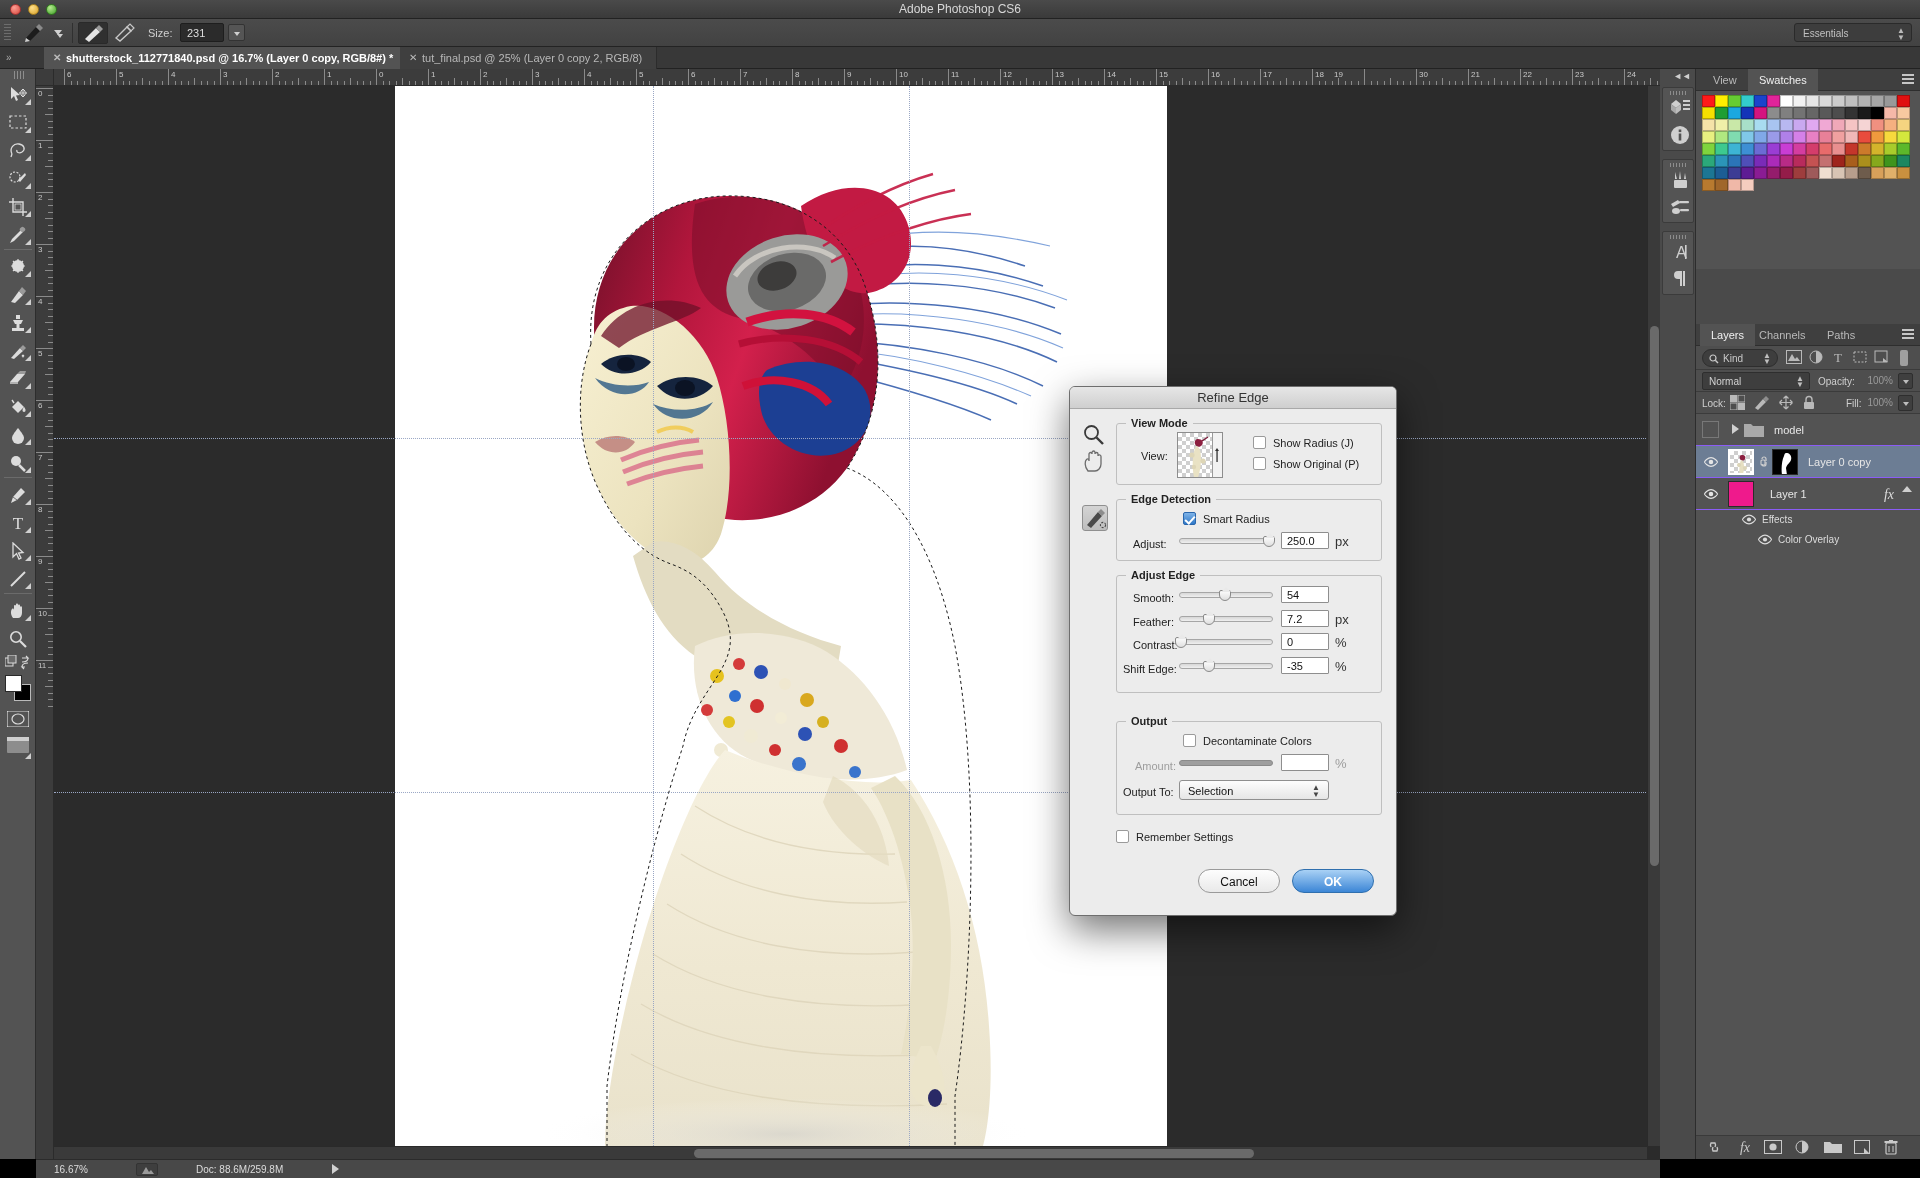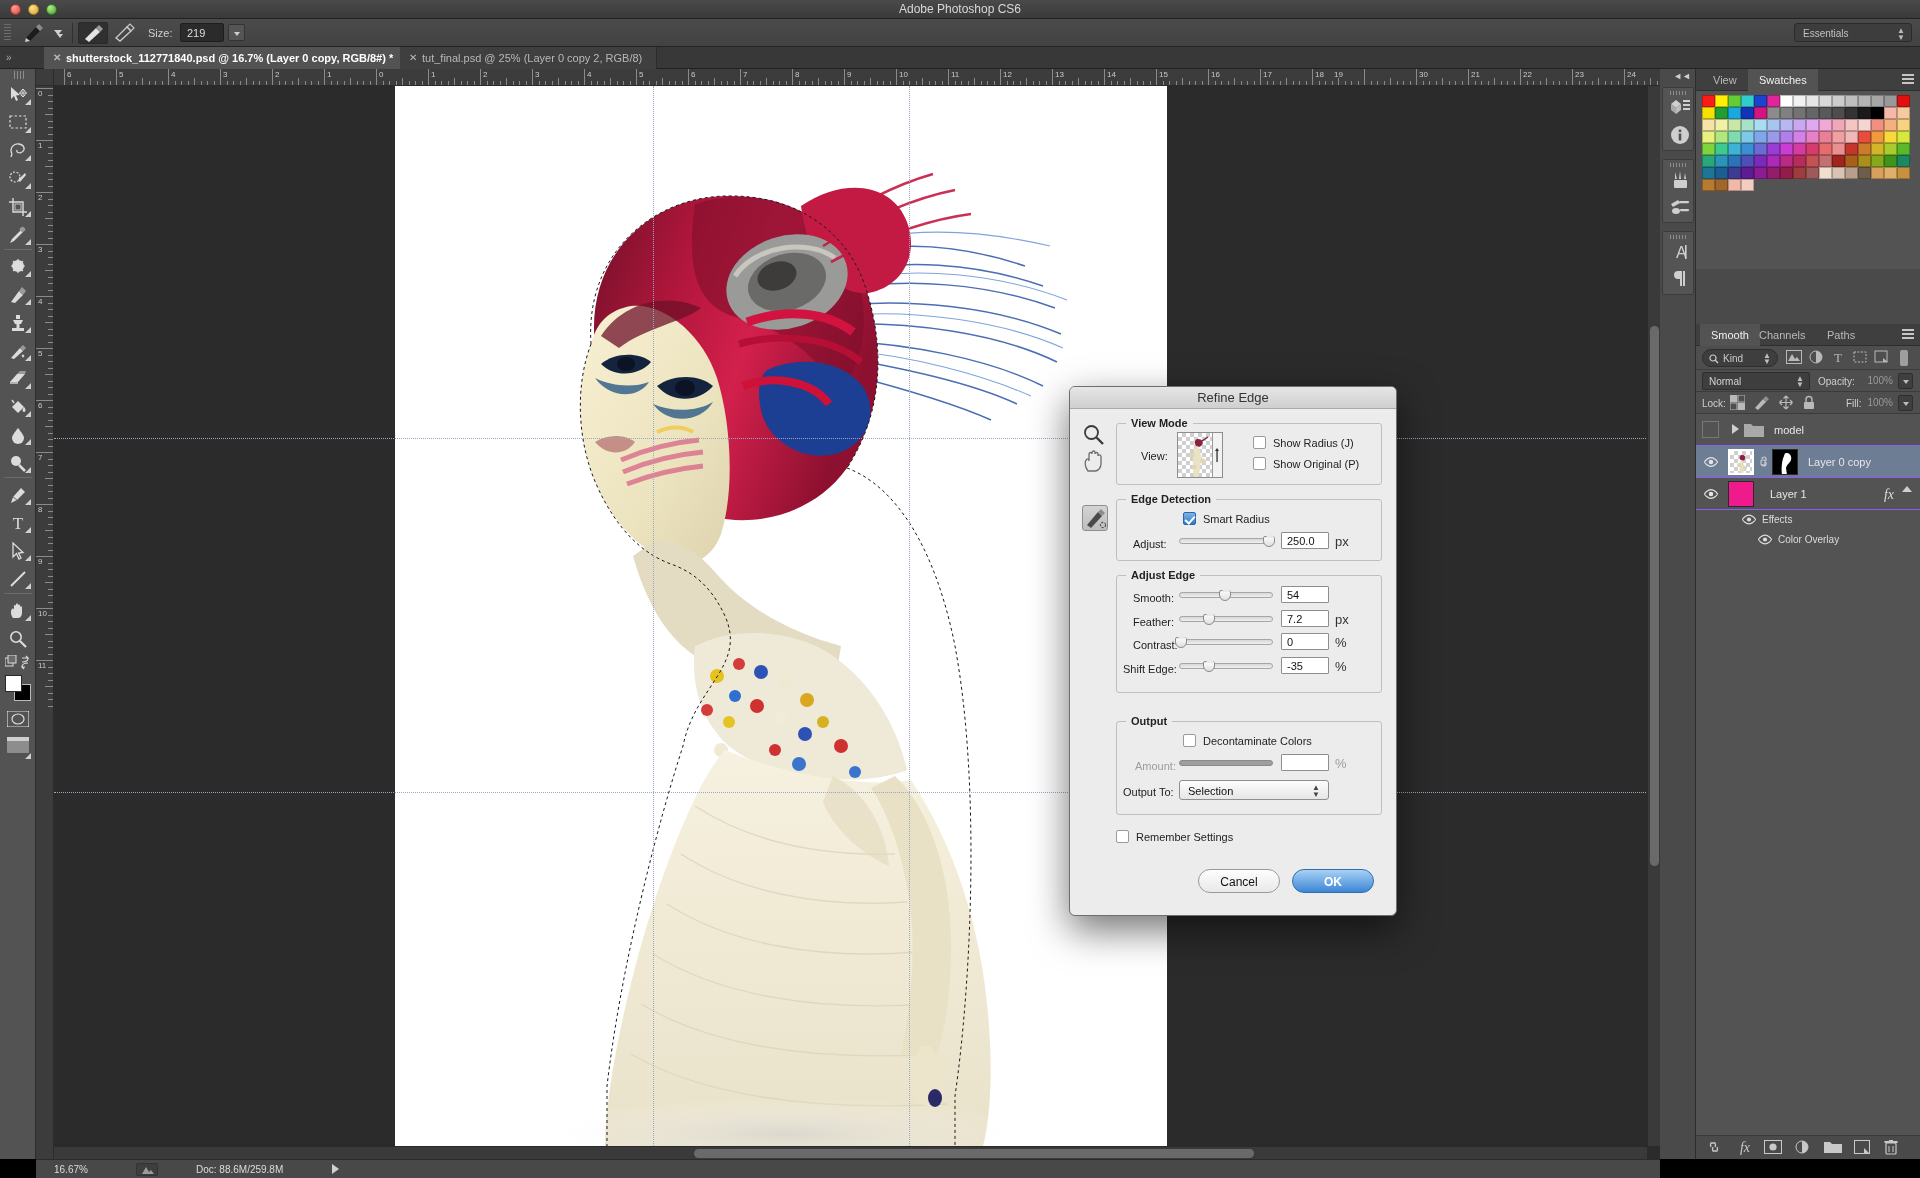--- a/index.html
+++ b/index.html
@@ -258,21 +258,21 @@
     </svg>
   </div>
   <div class="ob-toggle" style="left:110px">
     <svg width="26" height="20" viewBox="0 0 26 20" style="position:absolute;left:2px;top:1px">
       <path d="M4 15 L15 4 L19 8 L8 18 Z" fill="none" stroke="#c8c8c8" stroke-width="1.4"></path>
       <path d="M15 4 L18 1 L22 5 L19 8 Z" fill="none" stroke="#c8c8c8" stroke-width="1.2"></path>
     </svg>
   </div>
 
   <div class="ob-label" style="left:148px">Size:</div>
-  <div class="ob-field" style="left:180px;width:44px">219</div>
+  <div class="ob-field" style="left:180px;width:44px">231</div>
   <div class="ob-stepper" style="left:228px"></div>
 
   <div id="workspace-select">
     <span>Essentials</span>
     <span class="arrows">▲<br>▼</span>
   </div>
 </div>
 
 <div id="tabbar">
   <div class="arrows-left">»</div>
@@ -1201,21 +1201,21 @@
         <div class="sw" style="background: rgb(201, 144, 63);"></div>
         <div class="sw" style="background: rgb(184, 122, 47);"></div>
         <div class="sw" style="background: rgb(160, 102, 42);"></div>
         <div class="sw" style="background: rgb(240, 184, 168);"></div>
         <div class="sw" style="background: rgb(245, 205, 191);"></div>
       </div>
   </div>
 
   <div class="panel" style="top:255px; height:835px">
     <div class="panel-tabs">
-      <div class="ptab active" style="left:4px"><span>Smooth</span></div>
+      <div class="ptab active" style="left:4px"><span>Layers</span></div>
       <div class="ptab" style="left:52px"><span>Channels</span></div>
       <div class="ptab" style="left:120px"><span>Paths</span></div>
       <div class="pmenu">
         <span class="l" style="top:0"></span>
           <span class="l" style="top:4px"></span>
           <span class="l" style="top:8px"></span>
       </div>
     </div>
 
     <div class="lrow-toolbar">

